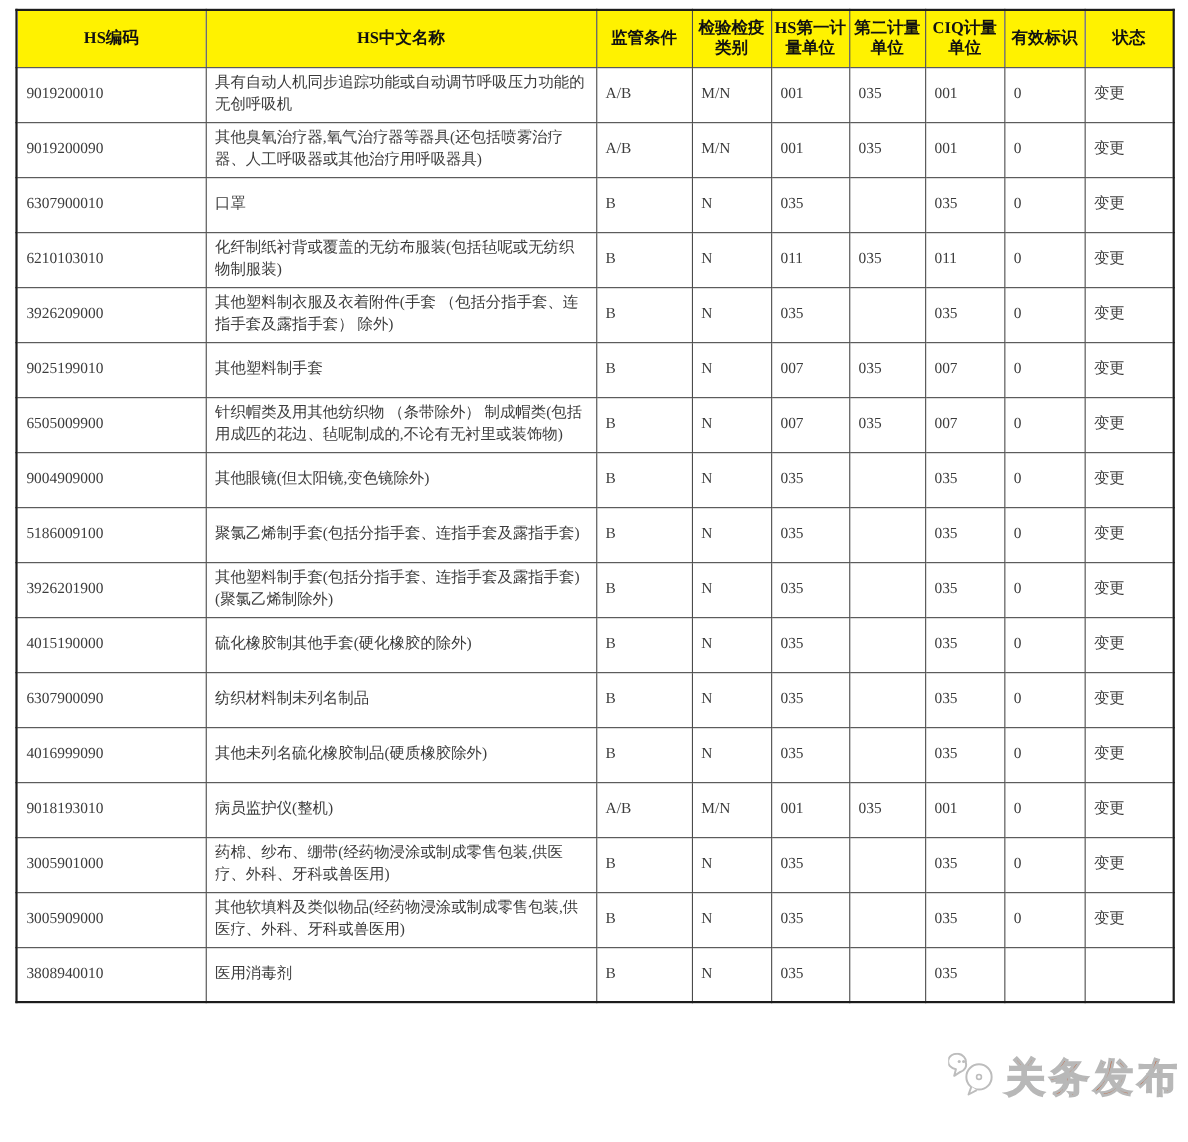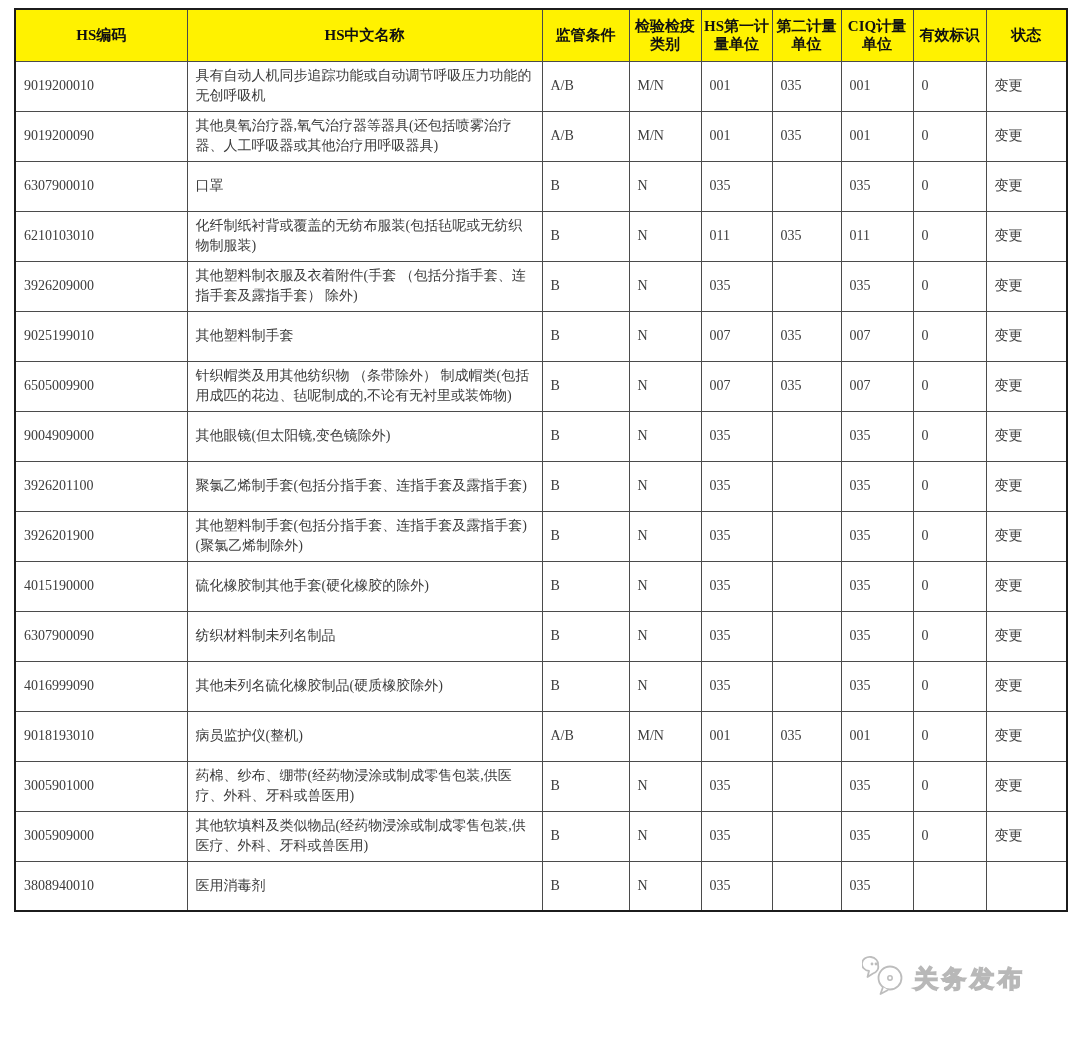--- a/index.html
+++ b/index.html
@@ -60,21 +60,21 @@
   .watermark {
     position: absolute;
     left: 862px;
     top: 956px;
     display: flex;
     align-items: center;
     gap: 6px;
     pointer-events: none;
   }
   .watermark .wm-text {
-    font-size: 24px;
+    font-size: 36px;
     font-weight: bold;
     letter-spacing: 4px;
     color: #c2410c;
     -webkit-text-stroke: 1.5px #b8b8b8;
     white-space: nowrap;
     text-align: right;
   }
 </style>
 </head>
 <body>
@@ -189,21 +189,21 @@
           <td>其他眼镜(但太阳镜,变色镜除外)</td>
           <td>B</td>
           <td>N</td>
           <td>035</td>
           <td></td>
           <td>035</td>
           <td>0</td>
           <td>变更</td>
         </tr>
         <tr>
-          <td>3926201100</td>
+          <td>5186009100</td>
           <td>聚氯乙烯制手套(包括分指手套、连指手套及露指手套)</td>
           <td>B</td>
           <td>N</td>
           <td>035</td>
           <td></td>
           <td>035</td>
           <td>0</td>
           <td>变更</td>
         </tr>
         <tr>

